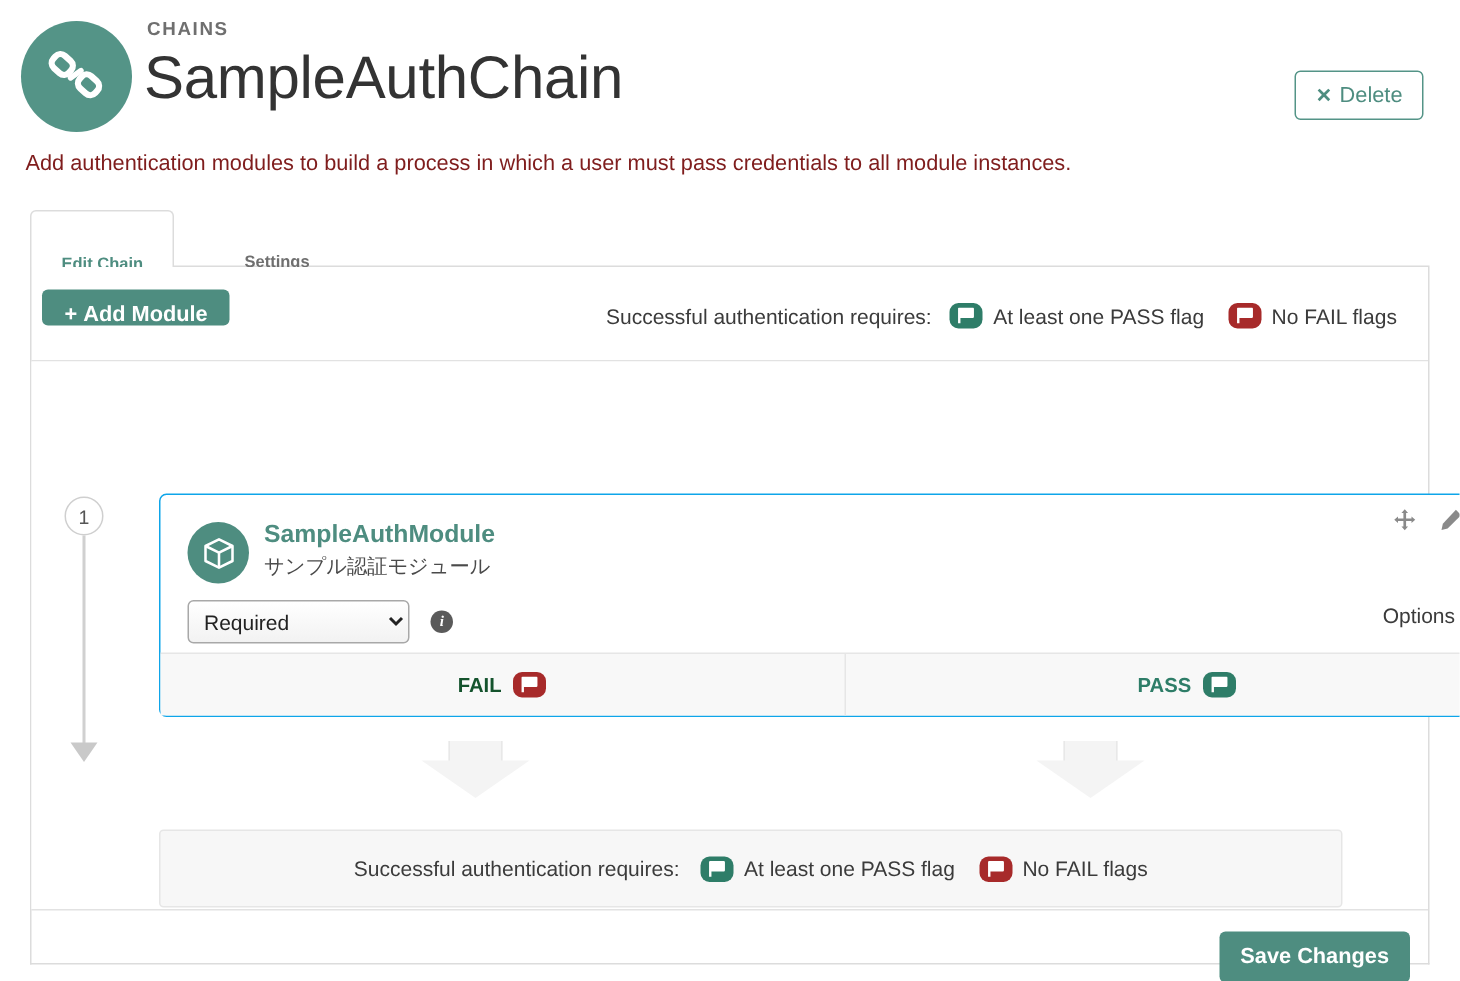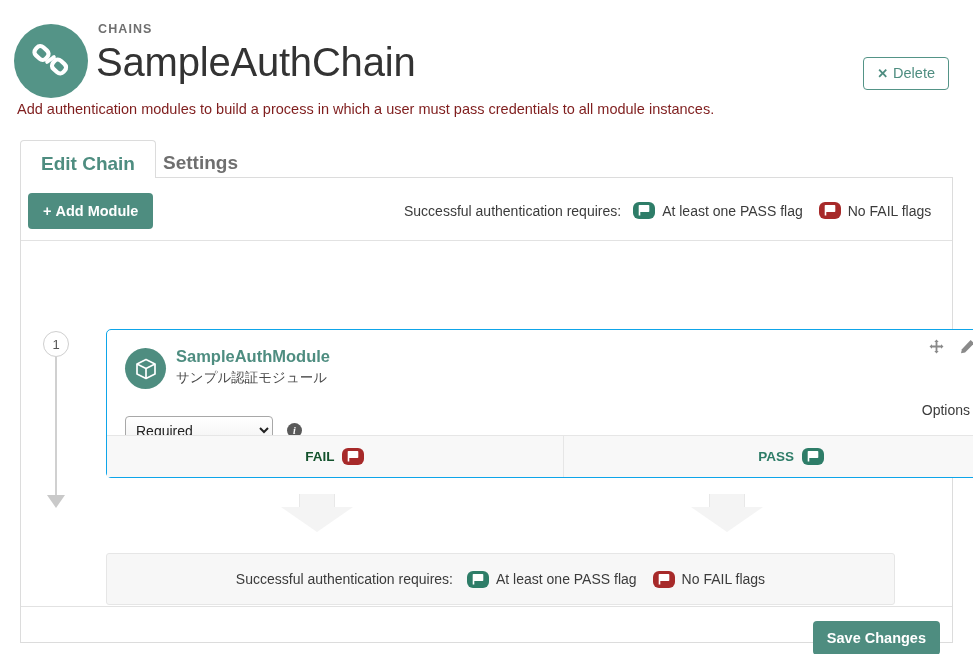--- a/index.html
+++ b/index.html
@@ -7,21 +7,21 @@
     margin: 0; padding: 0;
     width: 973px; height: 654px;
     background: #ffffff;
     font-family: "Liberation Sans", sans-serif;
     color: #333;
     overflow: hidden;
   }
   #page { position: relative; width: 973px; height: 654px; background: #fff; }
 
   
-  .header { position: absolute; left: 0; top: 0; width: 966px; height: 96px; margin-top: 10px; }
+  .header { position: absolute; left: 0; top: 0; width: 966px; height: 96px; }
   .chain-avatar {
     position: absolute; left: 14px; top: 14px;
     width: 74px; height: 74px; border-radius: 50%;
     background: #549487;
   }
   .chain-avatar svg { position: absolute; left: 17px; top: 17px; }
   .eyebrow {
     position: absolute; left: 98px; top: 12px;
     font-size: 12.5px; font-weight: bold; letter-spacing: 1.1px;
     color: #6f6f6f;
@@ -47,41 +47,41 @@
   }
 
   
   .tabs {
     position: absolute; left: 20px; top: 140px;
     width: 933px; height: 38px;
     border-bottom: 1px solid #dcdcdc;
   }
   .tab {
     position: absolute; top: 0; height: 39px;
-    padding: 4px 20px; font-size: 19px; line-height: 38px;
+    padding: 16px 20px; font-size: 11px; line-height: 38px;
     cursor: pointer; background: transparent; color: #6f6f6f;
   }
   .tab.active {
     left: 0; background: #fff; color: #4e8d80; font-weight: bold;
     border: 1px solid #dcdcdc; border-bottom: 1px solid #fff;
     border-radius: 4px 4px 0 0;
   }
   .tab.inactive { left: 123px; color: #6f6f6f; font-weight: bold; }
 
   
   .panel {
     position: absolute; left: 20px; top: 178px;
     width: 933px; height: 465px;
     background: #fff;
     border: 1px solid #dcdcdc; border-top: none;
   }
   .toolbar { position: relative; height: 63px; border-bottom: 1px solid #e2e2e2; }
   .add-module-btn {
     position: absolute; left: 7px; top: 15px;
-    height: 36px; padding: 0 15px;
+    height: 24px; padding: 0 15px;
     background: #4e8d80; border: none; border-radius: 4px;
     color: #fff; font-size: 14.5px; font-weight: bold; line-height: 34px;
     cursor: pointer; white-space: nowrap;
   }
   .add-module-btn .plus { font-weight: bold; margin-right: 4px; }
 
   .requires-inline {
     position: absolute; left: 383px; top: 24px;
     display: flex; align-items: center; white-space: nowrap;
     font-size: 14px; color: #3b3b3b;
@@ -136,21 +136,21 @@
     position: absolute; left: 69px; top: 17px;
     font-size: 16.5px; font-weight: bold; color: #4e8d80;
   }
   .module-sub {
     position: absolute; left: 69px; top: 39px;
     font-size: 13.5px; color: #4a4a4a;
   }
   .card-actions { position: absolute; right: 14px; top: 9px; display: flex; gap: 16px; }
   .card-actions .act { color: #8a8a8a; cursor: pointer; line-height: 1; }
 
-  .select-wrap { position: absolute; left: 18px; top: 86px; display: flex; align-items: center; justify-content: flex-end; }
+  .select-wrap { position: absolute; left: 18px; top: 70px; display: flex; align-items: center; justify-content: flex-end; }
   .req-select {
     width: 148px; height: 29px;
     font-size: 14px; font-family: "Liberation Sans", sans-serif;
     color: #222;
     border: 1px solid #a8a8a8; border-radius: 4px;
     background: linear-gradient(#ffffff, #f2f2f2);
     padding: 0 6px;
   }
   .info-icon {
     margin-left: 14px; width: 15px; height: 15px; border-radius: 50%;

